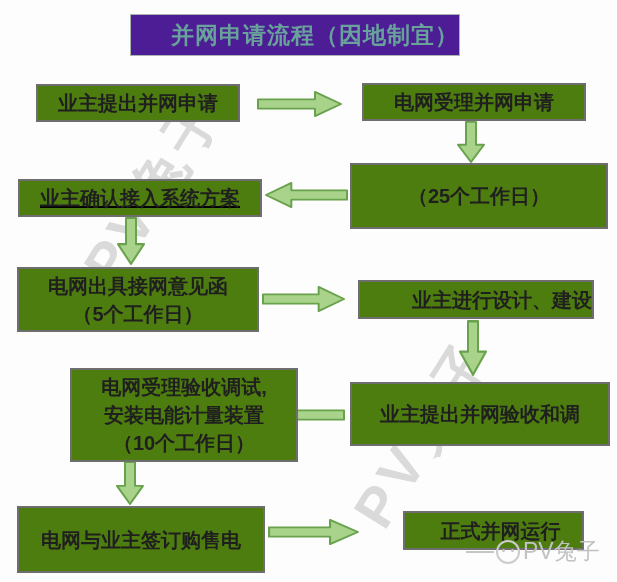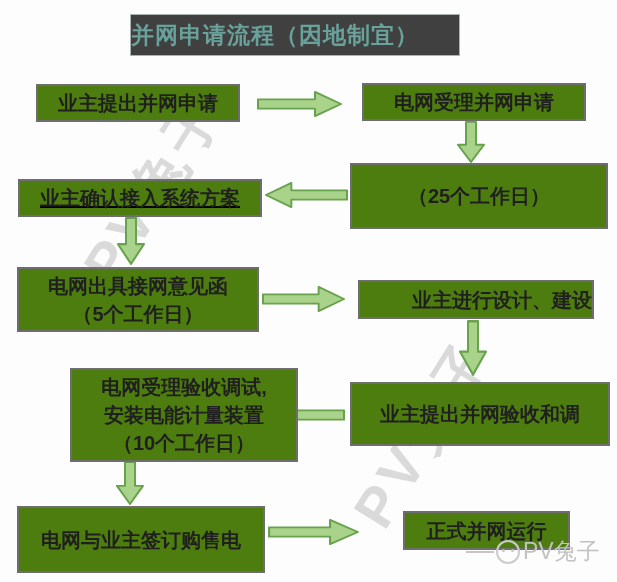--- a/index.html
+++ b/index.html
@@ -7,22 +7,22 @@
     position:relative;
     width:617px;height:582px;
     background:#fdfdfd;
     font-family:"Liberation Sans", sans-serif;
     overflow:hidden;
   }
   .title-box{
     position:absolute;
     left:130px;top:14px;width:328px;height:40px;
     border:1px solid #aab4b1;
-    display:flex;align-items:center;justify-content:flex-start;
-    background:#404040;
+    display:flex;align-items:center;justify-content:flex-end;
+    background:#4c1d95;
   }
   .title-box span{
     color:#68a29b;
     font-size:23px;
     font-weight:bold;
     letter-spacing:1px;
     white-space:nowrap;
   }
   .node{
     position:absolute;
@@ -165,21 +165,21 @@
   <svg class="arrow" style="left:115px;top:461px;" width="30" height="44" viewBox="0 0 30 46" preserveAspectRatio="none">
     <polygon points="10,1 20,1 20,26 28,26 15,45 2,26 10,26"></polygon>
   </svg>
   <div class="node" style="left:17px;top:506px;width:244px;height:63px;">
     <div class="line">电网与业主签订购售电</div>
   </div>
 
   <svg class="arrow" style="left:268px;top:518px;" width="92" height="28" viewBox="0 0 86 30" preserveAspectRatio="none">
     <polygon points="1,10 58,10 58,2 84,15 58,28 58,20 1,20"></polygon>
   </svg>
-  <div class="node" style="left:403px;top:511px;width:163px;height:35px;">
+  <div class="node" style="left:403px;top:511px;width:163px;height:35px;padding-left:14px;">
     <div class="line">正式并网运行</div>
   </div>
 
   <div class="footer-wm">
     <span class="wm-dash"></span>
     <span class="wm-face">
       <span class="eye l"></span>
       <span class="eye r"></span>
     </span>
     <span class="footer-text">PV兔子</span>

